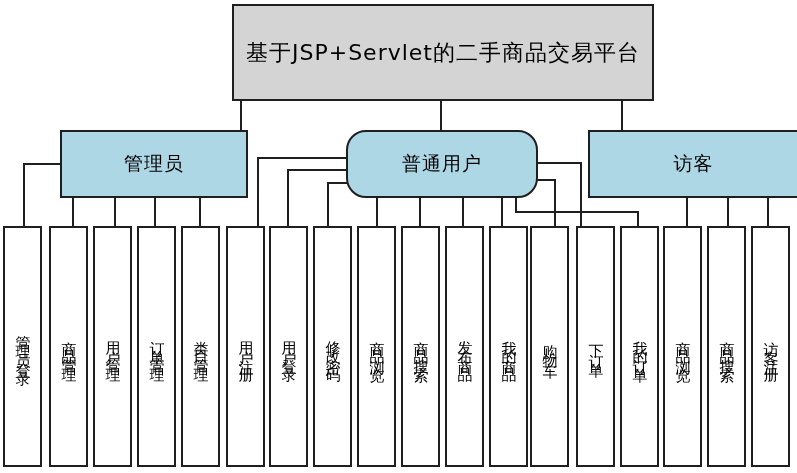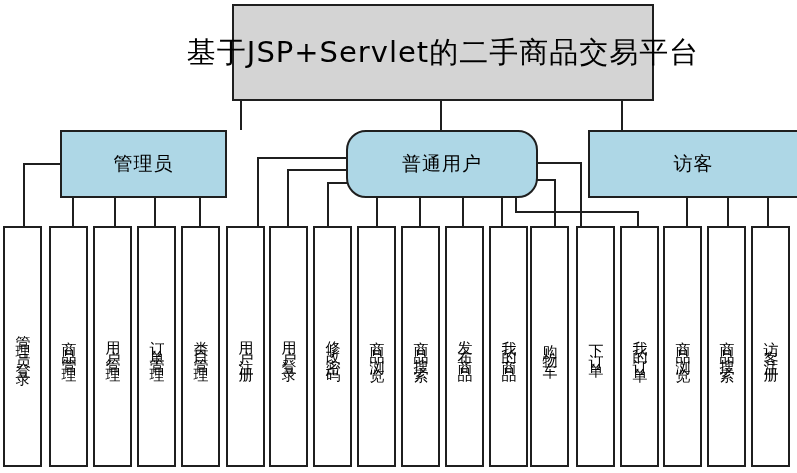--- a/index.html
+++ b/index.html
@@ -10,28 +10,28 @@
   }
   .wires { position:absolute; left:0; top:0; width:797px; height:473px; }
   .wires path { fill:none; stroke:var(--line,#1f1f1f); stroke-width:2; }
   .box {
     position:absolute; border:2px solid var(--border,#1f1f1f);
     display:flex; align-items:center; justify-content:center; text-align:center;
   }
   .title-box {
     left:232px; top:4px; width:422px; height:97px;
     background:var(--title-fill,#d4d4d4);
-    font-size:29px; letter-spacing:1px; white-space:nowrap;
+    font-size:22px; letter-spacing:1px; white-space:nowrap;
   }
   .role-box {
     top:130px; height:68px;
     background:var(--role-fill,#aed7e6);
     font-size:19px; letter-spacing:1px;
   }
-  .role-admin { left:60px;  width:167px; }
+  .role-admin { left:60px;  width:188px; }
   .role-user  { left:346px; width:192px;border-radius:20px; }
   .role-guest { left:588px; width:211px; }
   .leaf {
     top:226px; width:39px; height:241px;
     background:var(--leaf-fill,#ffffff);
   }
   .vtext {
     writing-mode:vertical-lr; text-orientation:upright;
     font-size:15px; line-height:1; letter-spacing:9px;
   }

